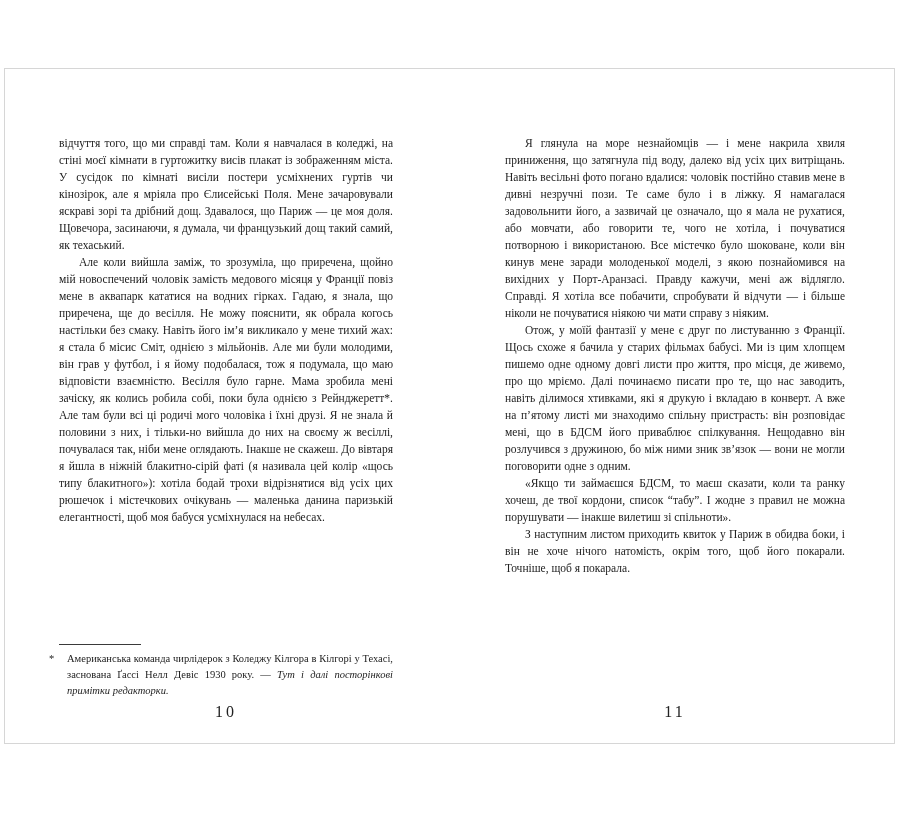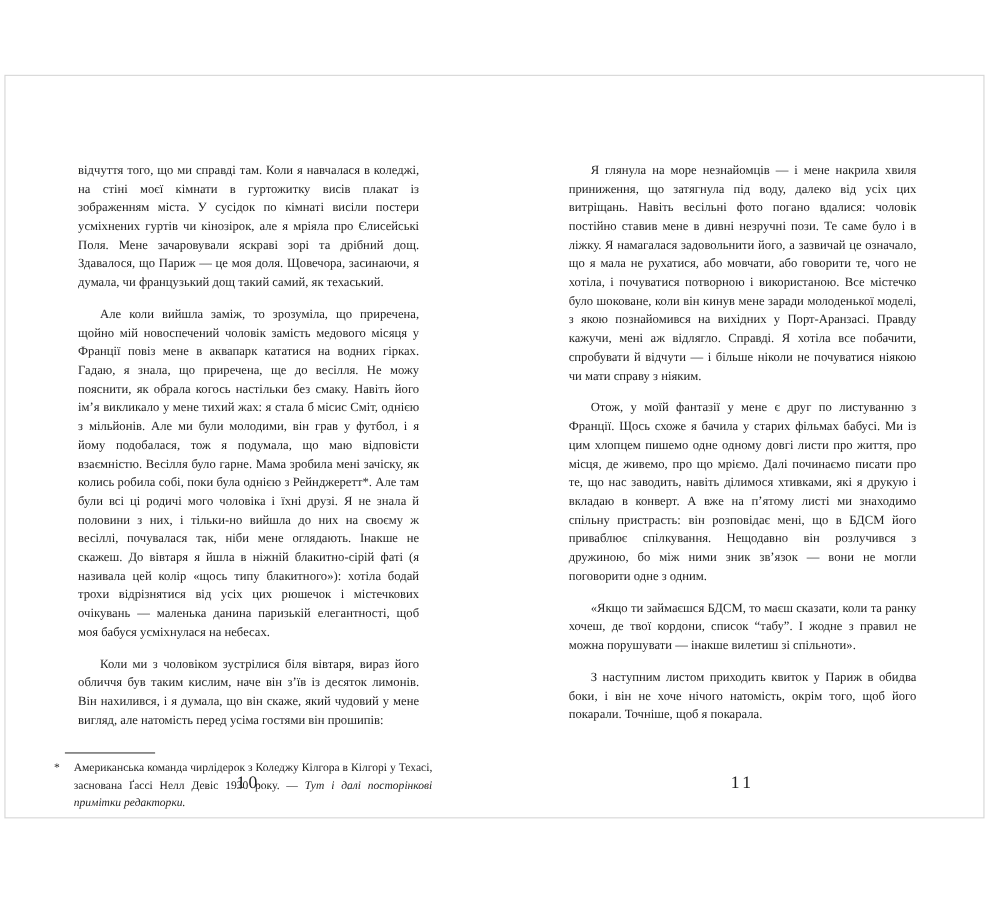--- a/index.html
+++ b/index.html
@@ -33,21 +33,21 @@
     width: 334px;
     height: 564px;
     display: flex;
     flex-direction: column;
   }
   .col-right {
     left: 500px;
     width: 340px;
   }
   .col p {
-    margin: 12px;
+    margin: 0;
     text-indent: 20px;
     text-align: justify;
   }
   .col p.no-indent {
     text-indent: 0;
   }
   .footnote-block {
     margin-top: auto;
     padding-top: 8px;
   }
@@ -96,21 +96,20 @@
 </style>
 </head>
 <body>
 
 <div class="spread">
 
   <div class="col col-left">
     <div class="text-block">
       <p class="no-indent">відчуття того, що ми справді там. Коли я навчалася в коледжі, на стіні моєї кімнати в гуртожитку висів плакат із зображенням міста. У сусідок по кімнаті висіли постери усміхнених гуртів чи кінозірок, але я мріяла про Єлисейські Поля. Мене зачаровували яскраві зорі та дрібний дощ. Здавалося, що Париж — це моя доля. Щовечора, засинаючи, я думала, чи французький дощ такий самий, як техаський.</p>
       <p>Але коли вийшла заміж, то зрозуміла, що приречена, щойно мій новоспечений чоловік замість медового місяця у Франції повіз мене в аквапарк кататися на водних гірках. Гадаю, я знала, що приречена, ще до весілля. Не можу пояснити, як обрала когось настільки без смаку. Навіть його ім’я викликало у мене тихий жах: я стала б місис Сміт, однією з мільйонів. Але ми були молодими, він грав у футбол, і я йому подобалася, тож я подумала, що маю відповісти взаємністю. Весілля було гарне. Мама зробила мені зачіску, як колись робила собі, поки була однією з Рейнджеретт*. Але там були всі ці родичі мого чоловіка і їхні друзі. Я не знала й половини з них, і тільки-но вийшла до них на своєму ж весіллі, почувалася так, ніби мене оглядають. Інакше не скажеш. До вівтаря я йшла в ніжній блакитно-сірій фаті (я називала цей колір «щось типу блакитного»): хотіла бодай трохи відрізнятися від усіх цих рюшечок і містечкових очікувань — маленька данина паризькій елегантності, щоб моя бабуся усміхнулася на небесах.</p>
-      <p>Коли ми з чоловіком зустрілися біля вівтаря, вираз його обличчя був таким кислим, наче він з’їв із десяток лимонів. Він нахилився, і я думала, що він скаже, який чудовий у мене вигляд, але натомість перед усіма гостями він прошипів:</p>
     </div>
     <div class="footnote-block">
       <div class="footnote-rule"></div>
       <div class="footnote">
         <span class="marker">*</span>
         <div class="fn-text"><span>Американська команда чирлідерок з Коледжу Кілгора в Кілгорі у Техасі, заснована Ґассі Нелл Девіс 1930 року. — </span><span class="italic">Тут і далі посторінкові примітки редакторки.</span></div>
       </div>
     </div>
   </div>
 

